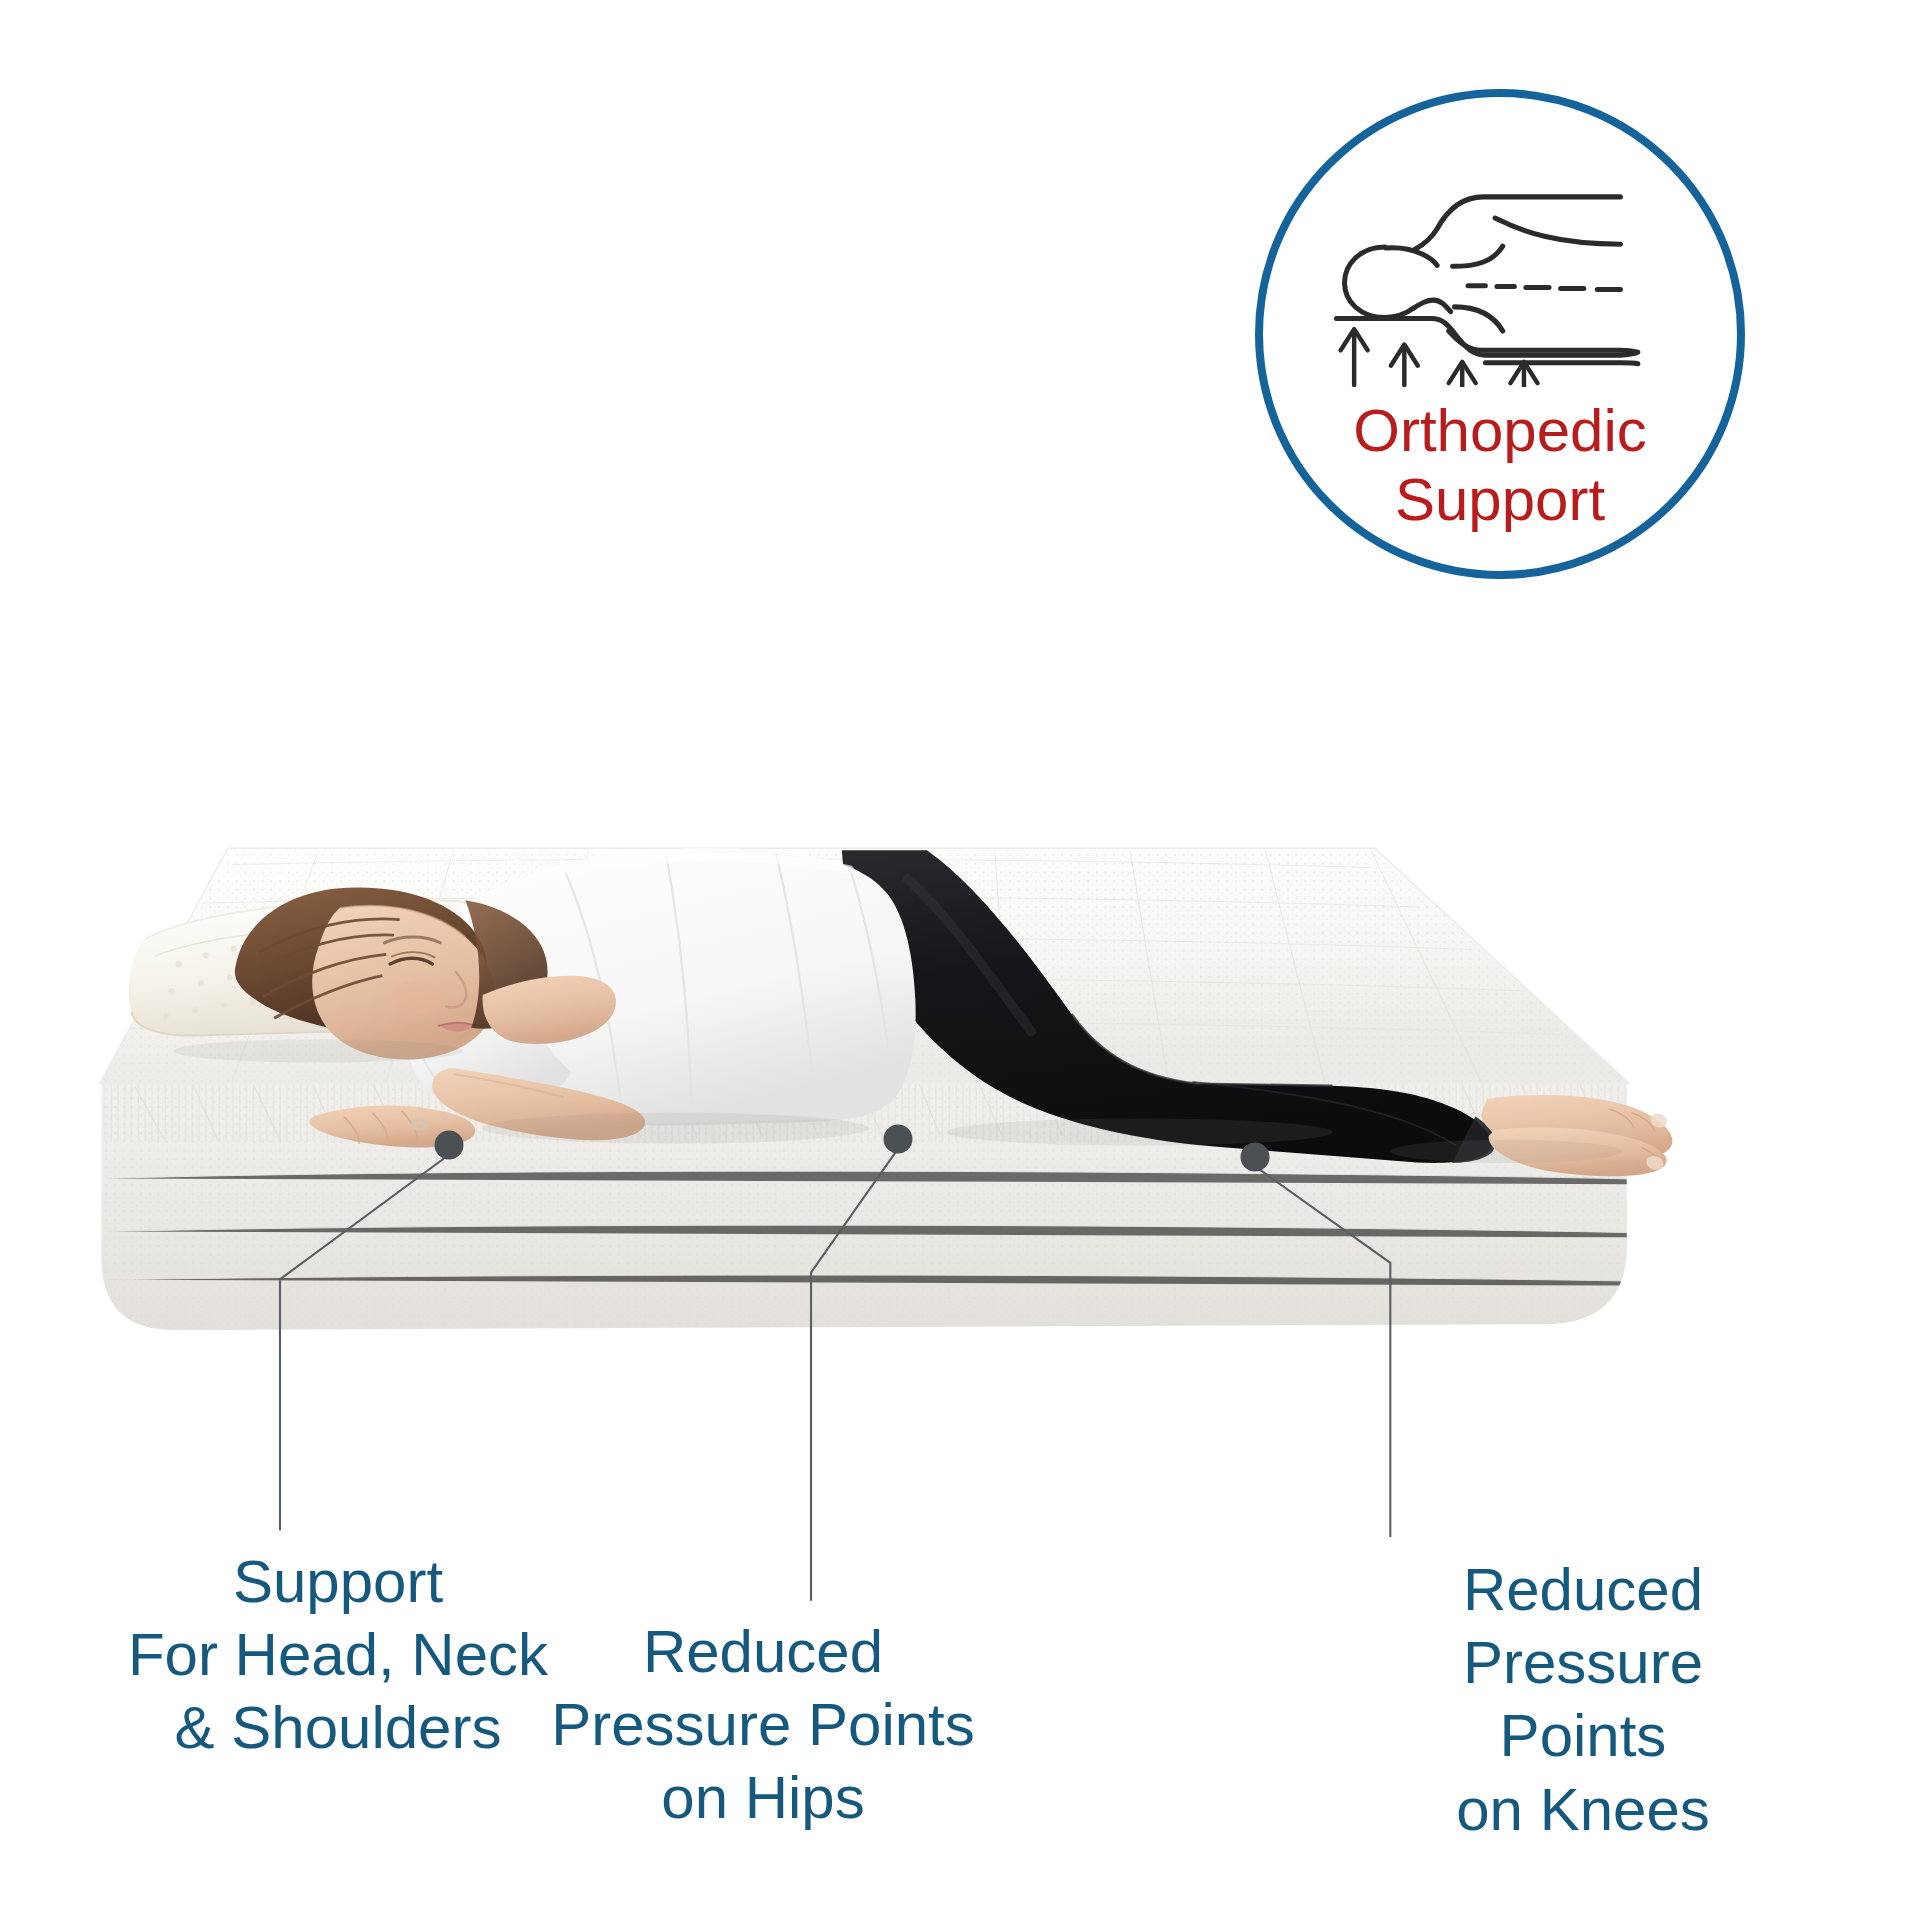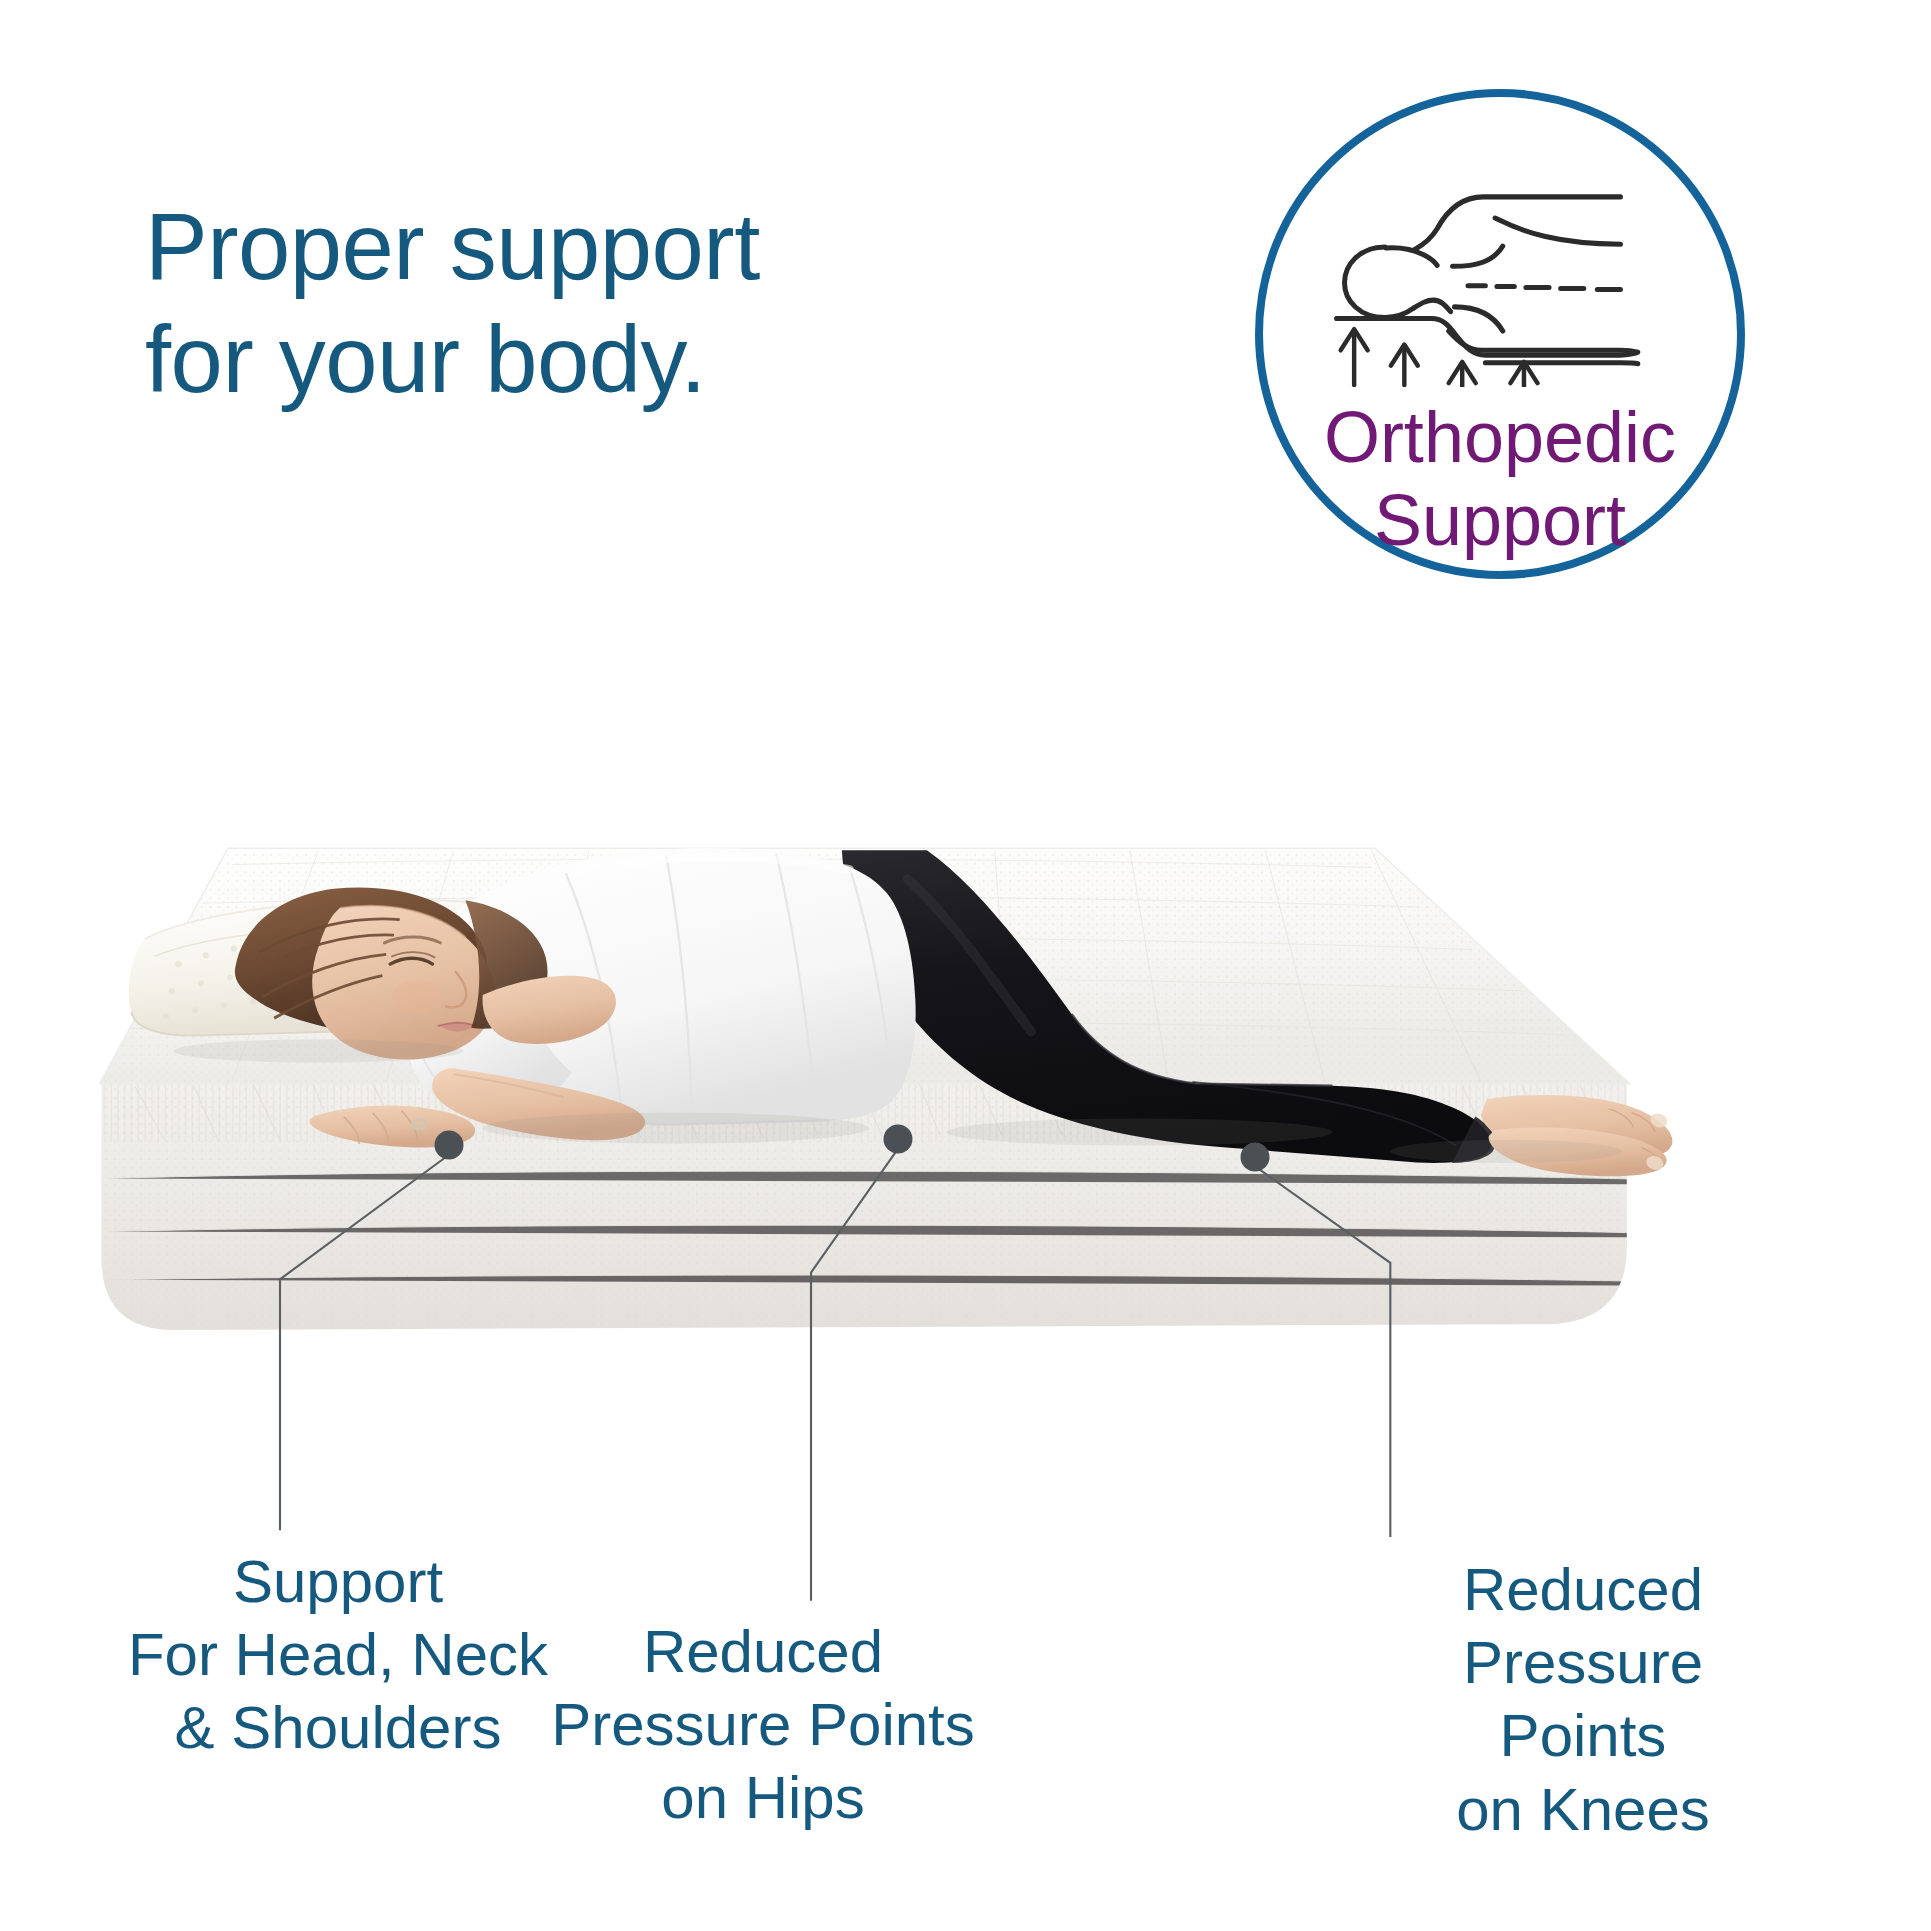--- a/index.html
+++ b/index.html
@@ -31,22 +31,22 @@
     border:8.7px solid #15639b;
     border-radius:50%;
     box-sizing:border-box;
   }
   .badge-icon{
     position:absolute;left:68px;top:68px;width:357px;height:222px;
   }
   .badge-caption{
     position:absolute;left:0;right:0;top:299px;
     text-align:center;
-    color:#701a75;
-    font-size:72px;
+    color:#b91c1c;
+    font-size:60px;
     line-height:1.15;
     white-space:pre-line;
   }
 
   
   .scene{position:absolute;left:0;top:792px;width:1931px;height:599px;}
 
   
   .dot{
     position:absolute;
@@ -66,22 +66,20 @@
     text-align:center;
     white-space:pre-line;
     transform:translateX(-50%);
   }
 </style>
 </head>
 <body>
 
 <div id="stage">
 
-  <div class="headline">Proper support
-for your body.</div>
 
   <div class="badge">
 
     <svg class="badge-icon" viewBox="0 0 370 230">
       <g fill="none" stroke="#2b2b2b" stroke-width="5.2" stroke-linecap="round" stroke-linejoin="round">
 
         <path d="M56 85 C30 85 14 103 14 122 C14 141 30 158 56 158 C68 158 78 154 86 148"></path>
 
         <path d="M86 148 C94 143 99 140 106 140 C114 140 119 146 124 152"></path>
         <path d="M86 88 C97 82 104 76 110 66 C122 44 137 33 158 33 L300 33"></path>

